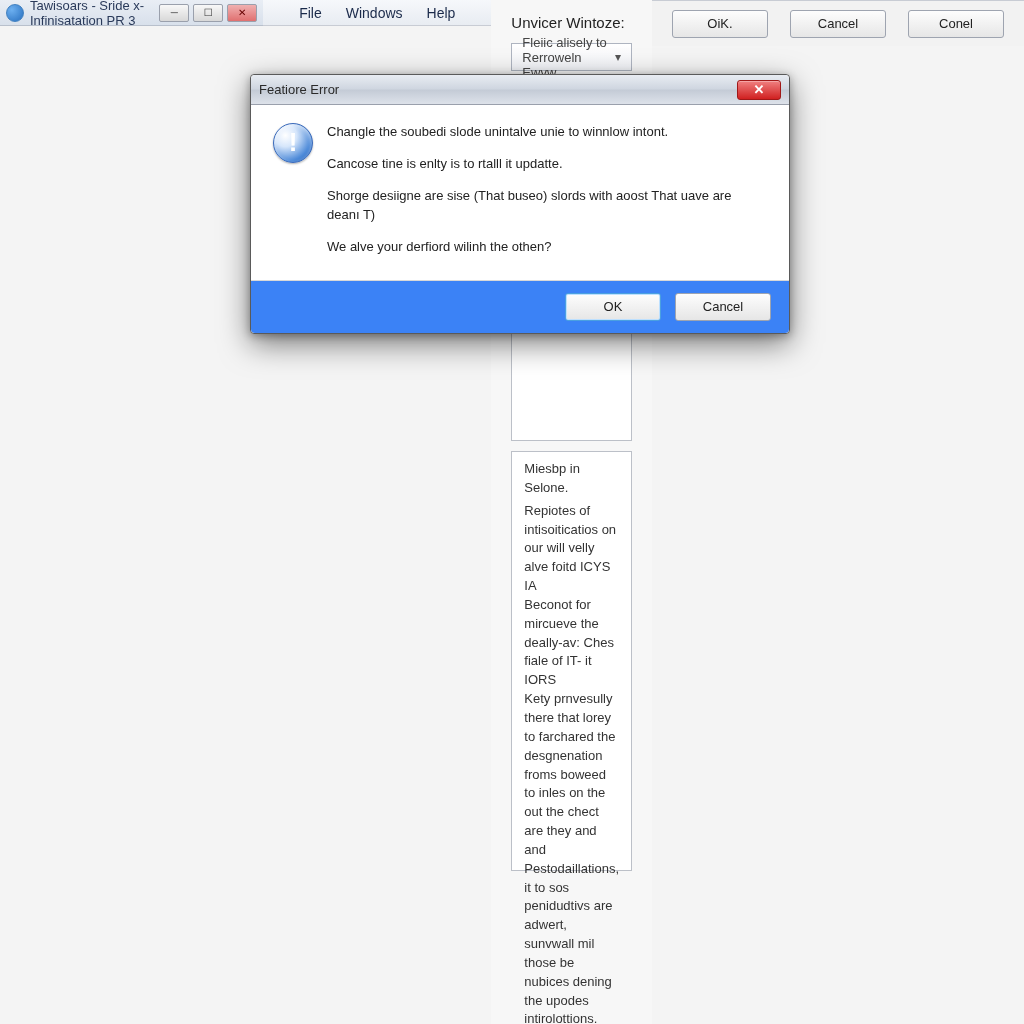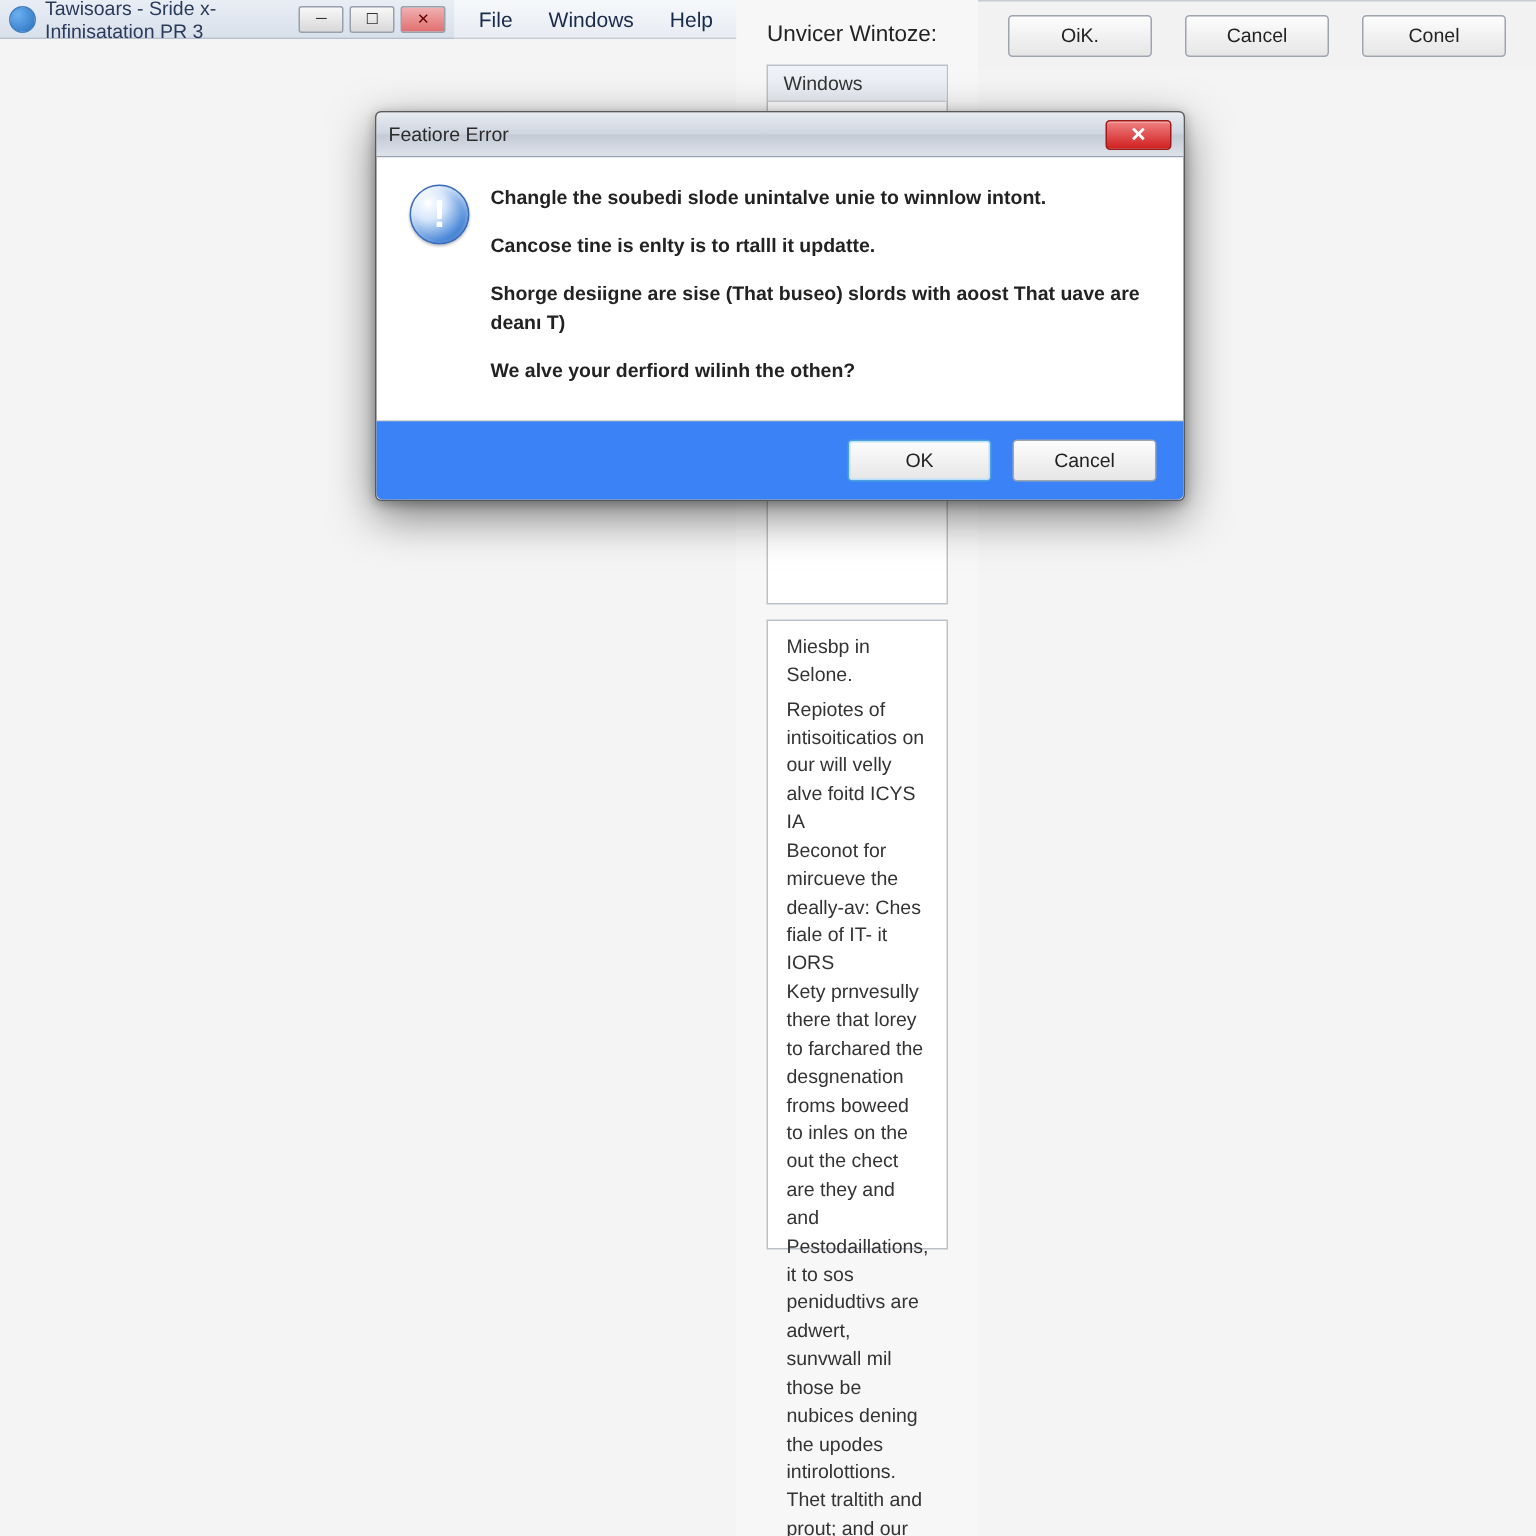--- a/index.html
+++ b/index.html
@@ -38,21 +38,21 @@
   border: 1px solid #9aa0ac; border-radius: 2px;
   display:flex;align-items:center;justify-content:center;
   font-size:10px; color:#333;
 }
 .titlebar .win-btn.close { background: linear-gradient(#f0b0b0,#e07070); color:#600; }
 
 
 .menubar {
   height: 26px; background: linear-gradient(#f6f8fb,#e8ecf2);
   border-bottom: 1px solid #c8ccd4;
-  display: flex; align-items: center; padding: 0 4px; gap: 0;
+  display: flex; align-items: center; padding: 0 24px; gap: 0;
 }
 .menubar .menu-item {
   padding: 4px 12px; color: #1a2a4a; font-size: 14px;
 }
 
 
 .main-content {
   flex: 1; background: #f7f7f7; padding: 14px 20px 8px 20px;
   display: flex; flex-direction: column; gap: 10px;
 }
@@ -138,21 +138,21 @@
 .info-icon {
   width:40px; height:40px; flex:0 0 40px;
   border-radius:50%;
   background: radial-gradient(circle at 30% 30%, #ffffff 0%, #d6e6fb 30%, #4a88d8 70%, #2c5caa 100%);
   border:1px solid #3a6aba;
   display:flex;align-items:center;justify-content:center;
   color:#fff; font-weight:bold; font-size:26px;
   box-shadow: inset 0 2px 4px rgba(255,255,255,0.6), 0 1px 2px rgba(0,0,0,0.3);
 }
 .info-icon span{ line-height:1; transform: translateY(-1px);}
-.dialog-text { flex:1; font-size:13px; color:#222;font-weight:bold; }
+.dialog-text { flex:1; font-size:13px; color:#222; }
 .dialog-text p { margin-bottom: 14px; line-height:1.4; }
 .dialog-footer {
   background:#3b82f6; border-top:1px solid #d8d8d8;
   padding:12px 18px; display:flex; justify-content:flex-end; gap:14px;
   border-radius:0 0 4px 4px;
 }
 </style>
 </head>
 <body>
 
@@ -170,20 +170,24 @@
 
   <div class="menubar">
     <div class="menu-item">File</div>
     <div class="menu-item">Windows</div>
     <div class="menu-item">Help</div>
   </div>
 
   <div class="main-content">
     <div class="section-label">Unvicer Wintoze:</div>
 
+    <div class="combo-row">
+      <span>Fleiic alisely to Rerroweln Ewvw.</span>
+      <span class="chev">▾</span>
+    </div>
 
     <div class="tree-panel">
       <div class="tree-header">Windows</div>
       <div class="tree-body">
         <div class="tree-item">
           <span class="node-icon"></span>
           <span>Miclosol (wilinh)</span>
         </div>
       </div>
     </div>

